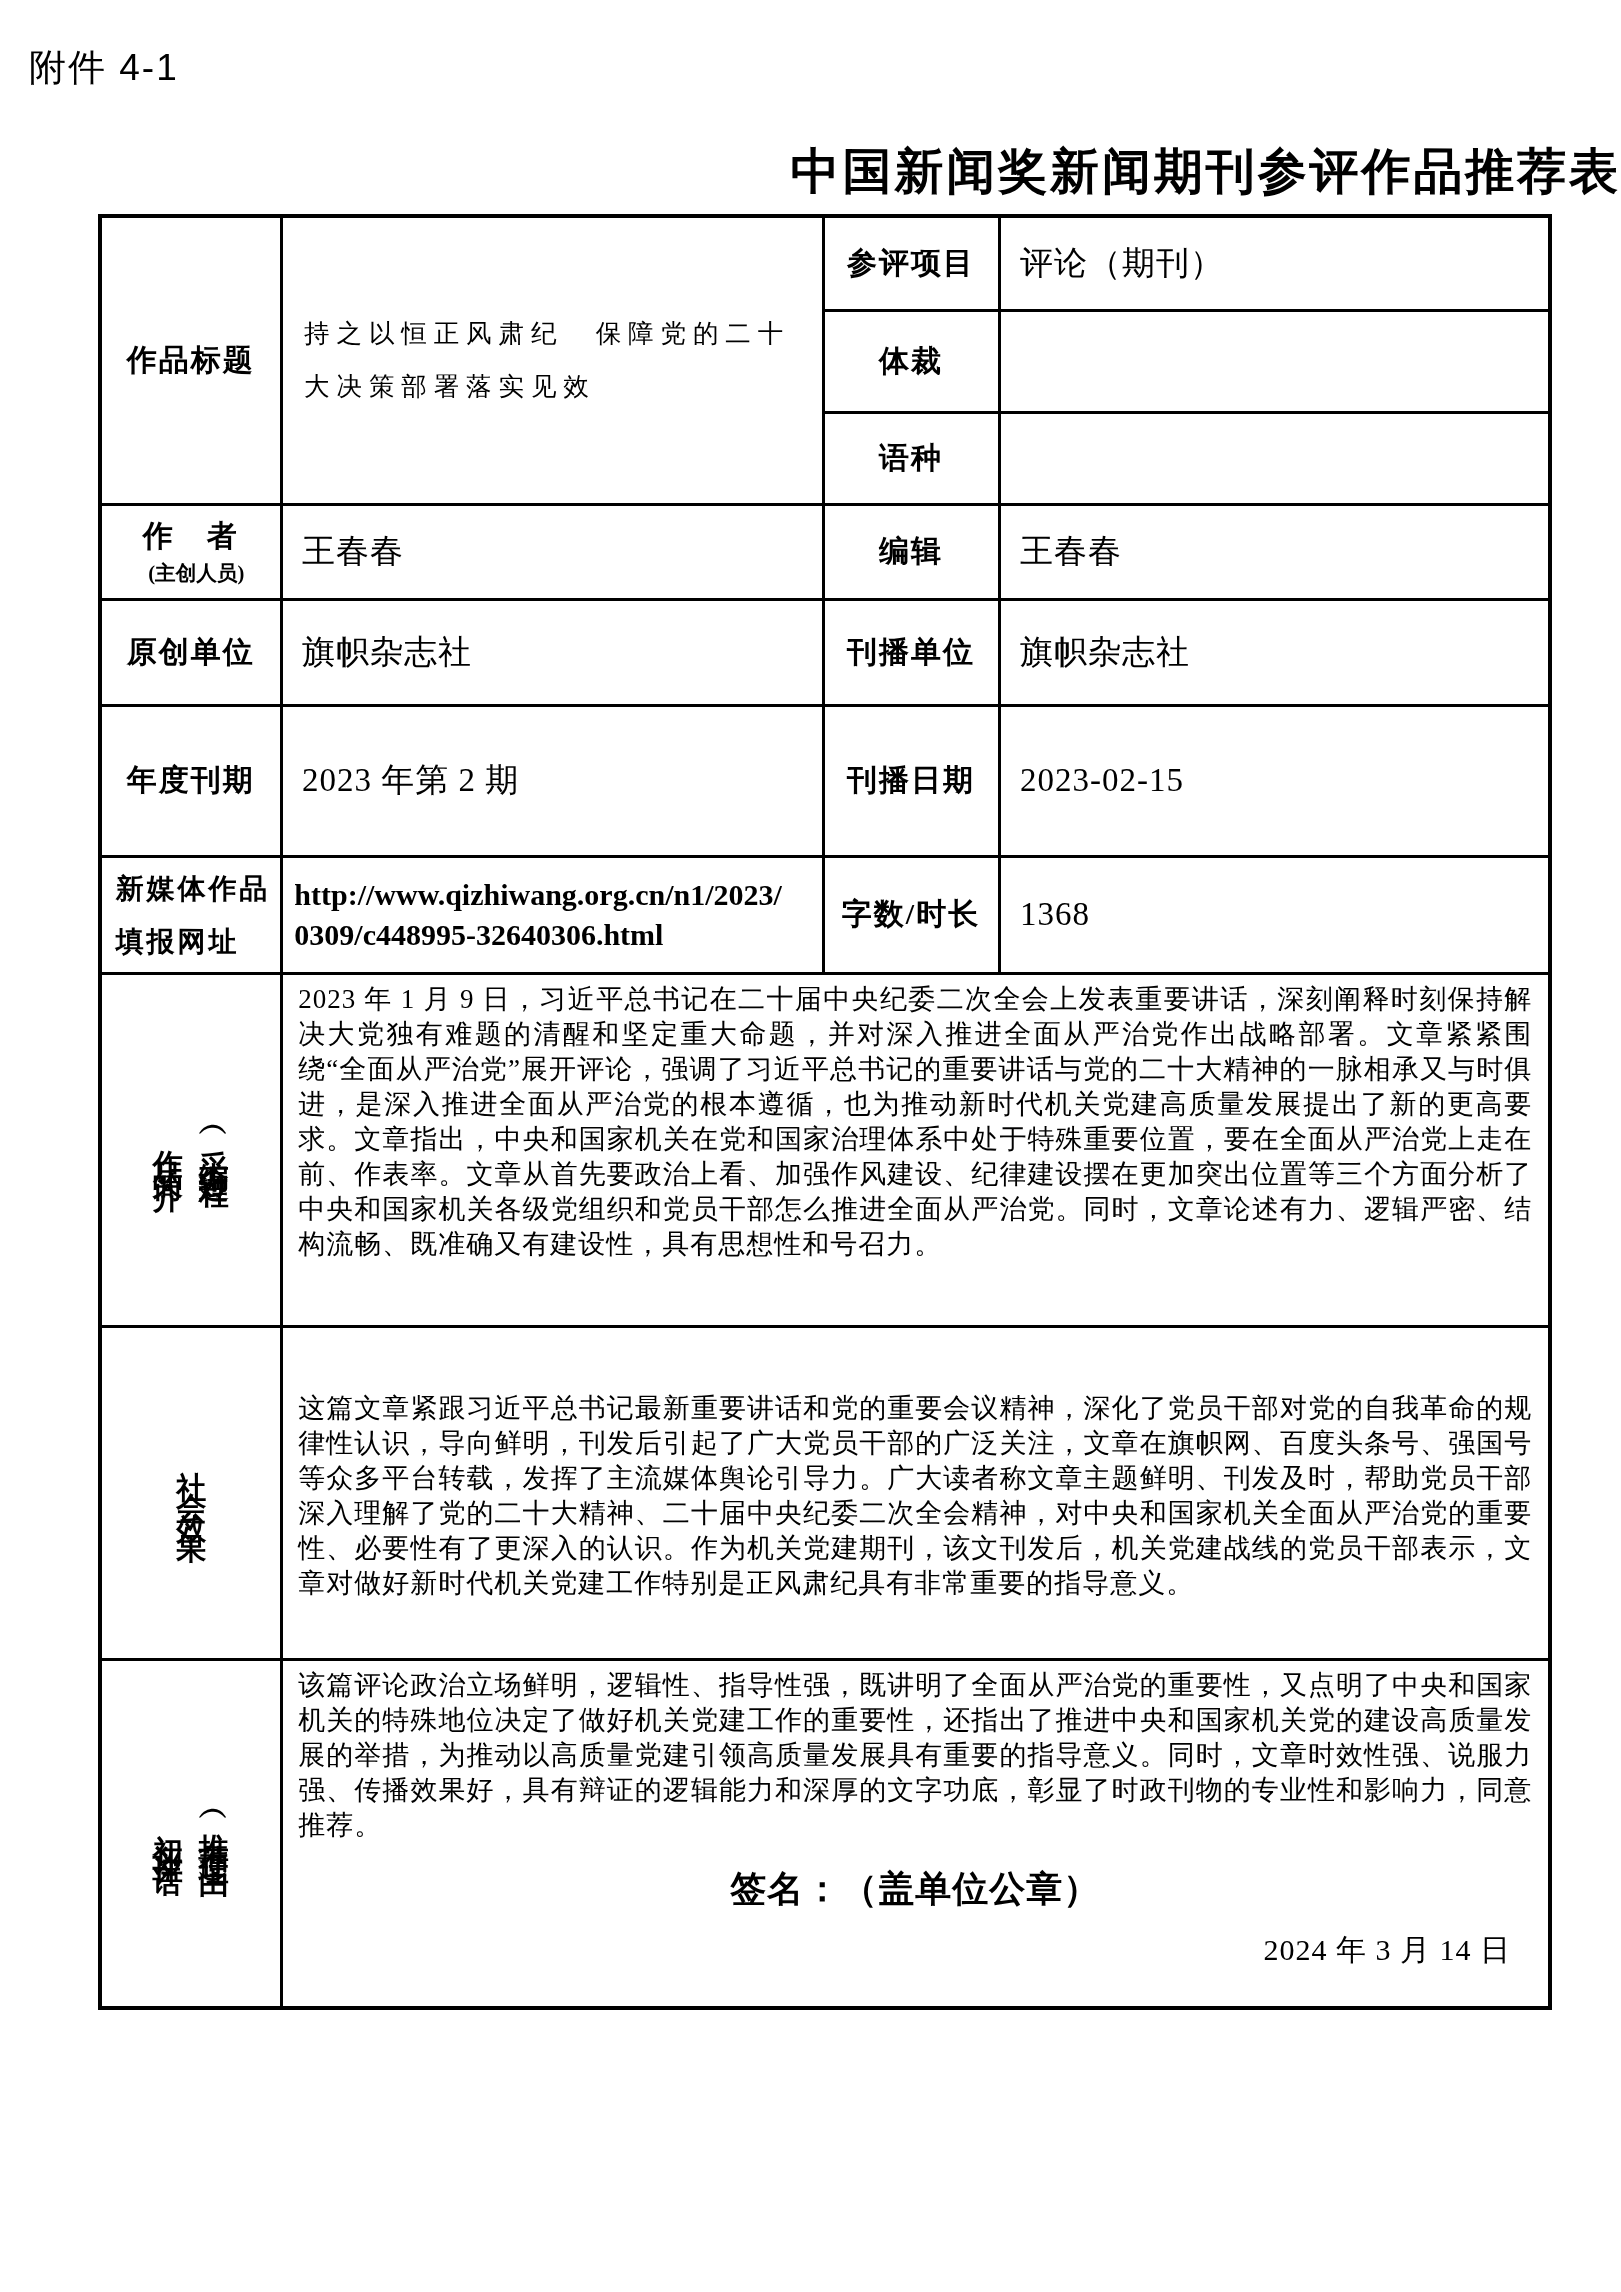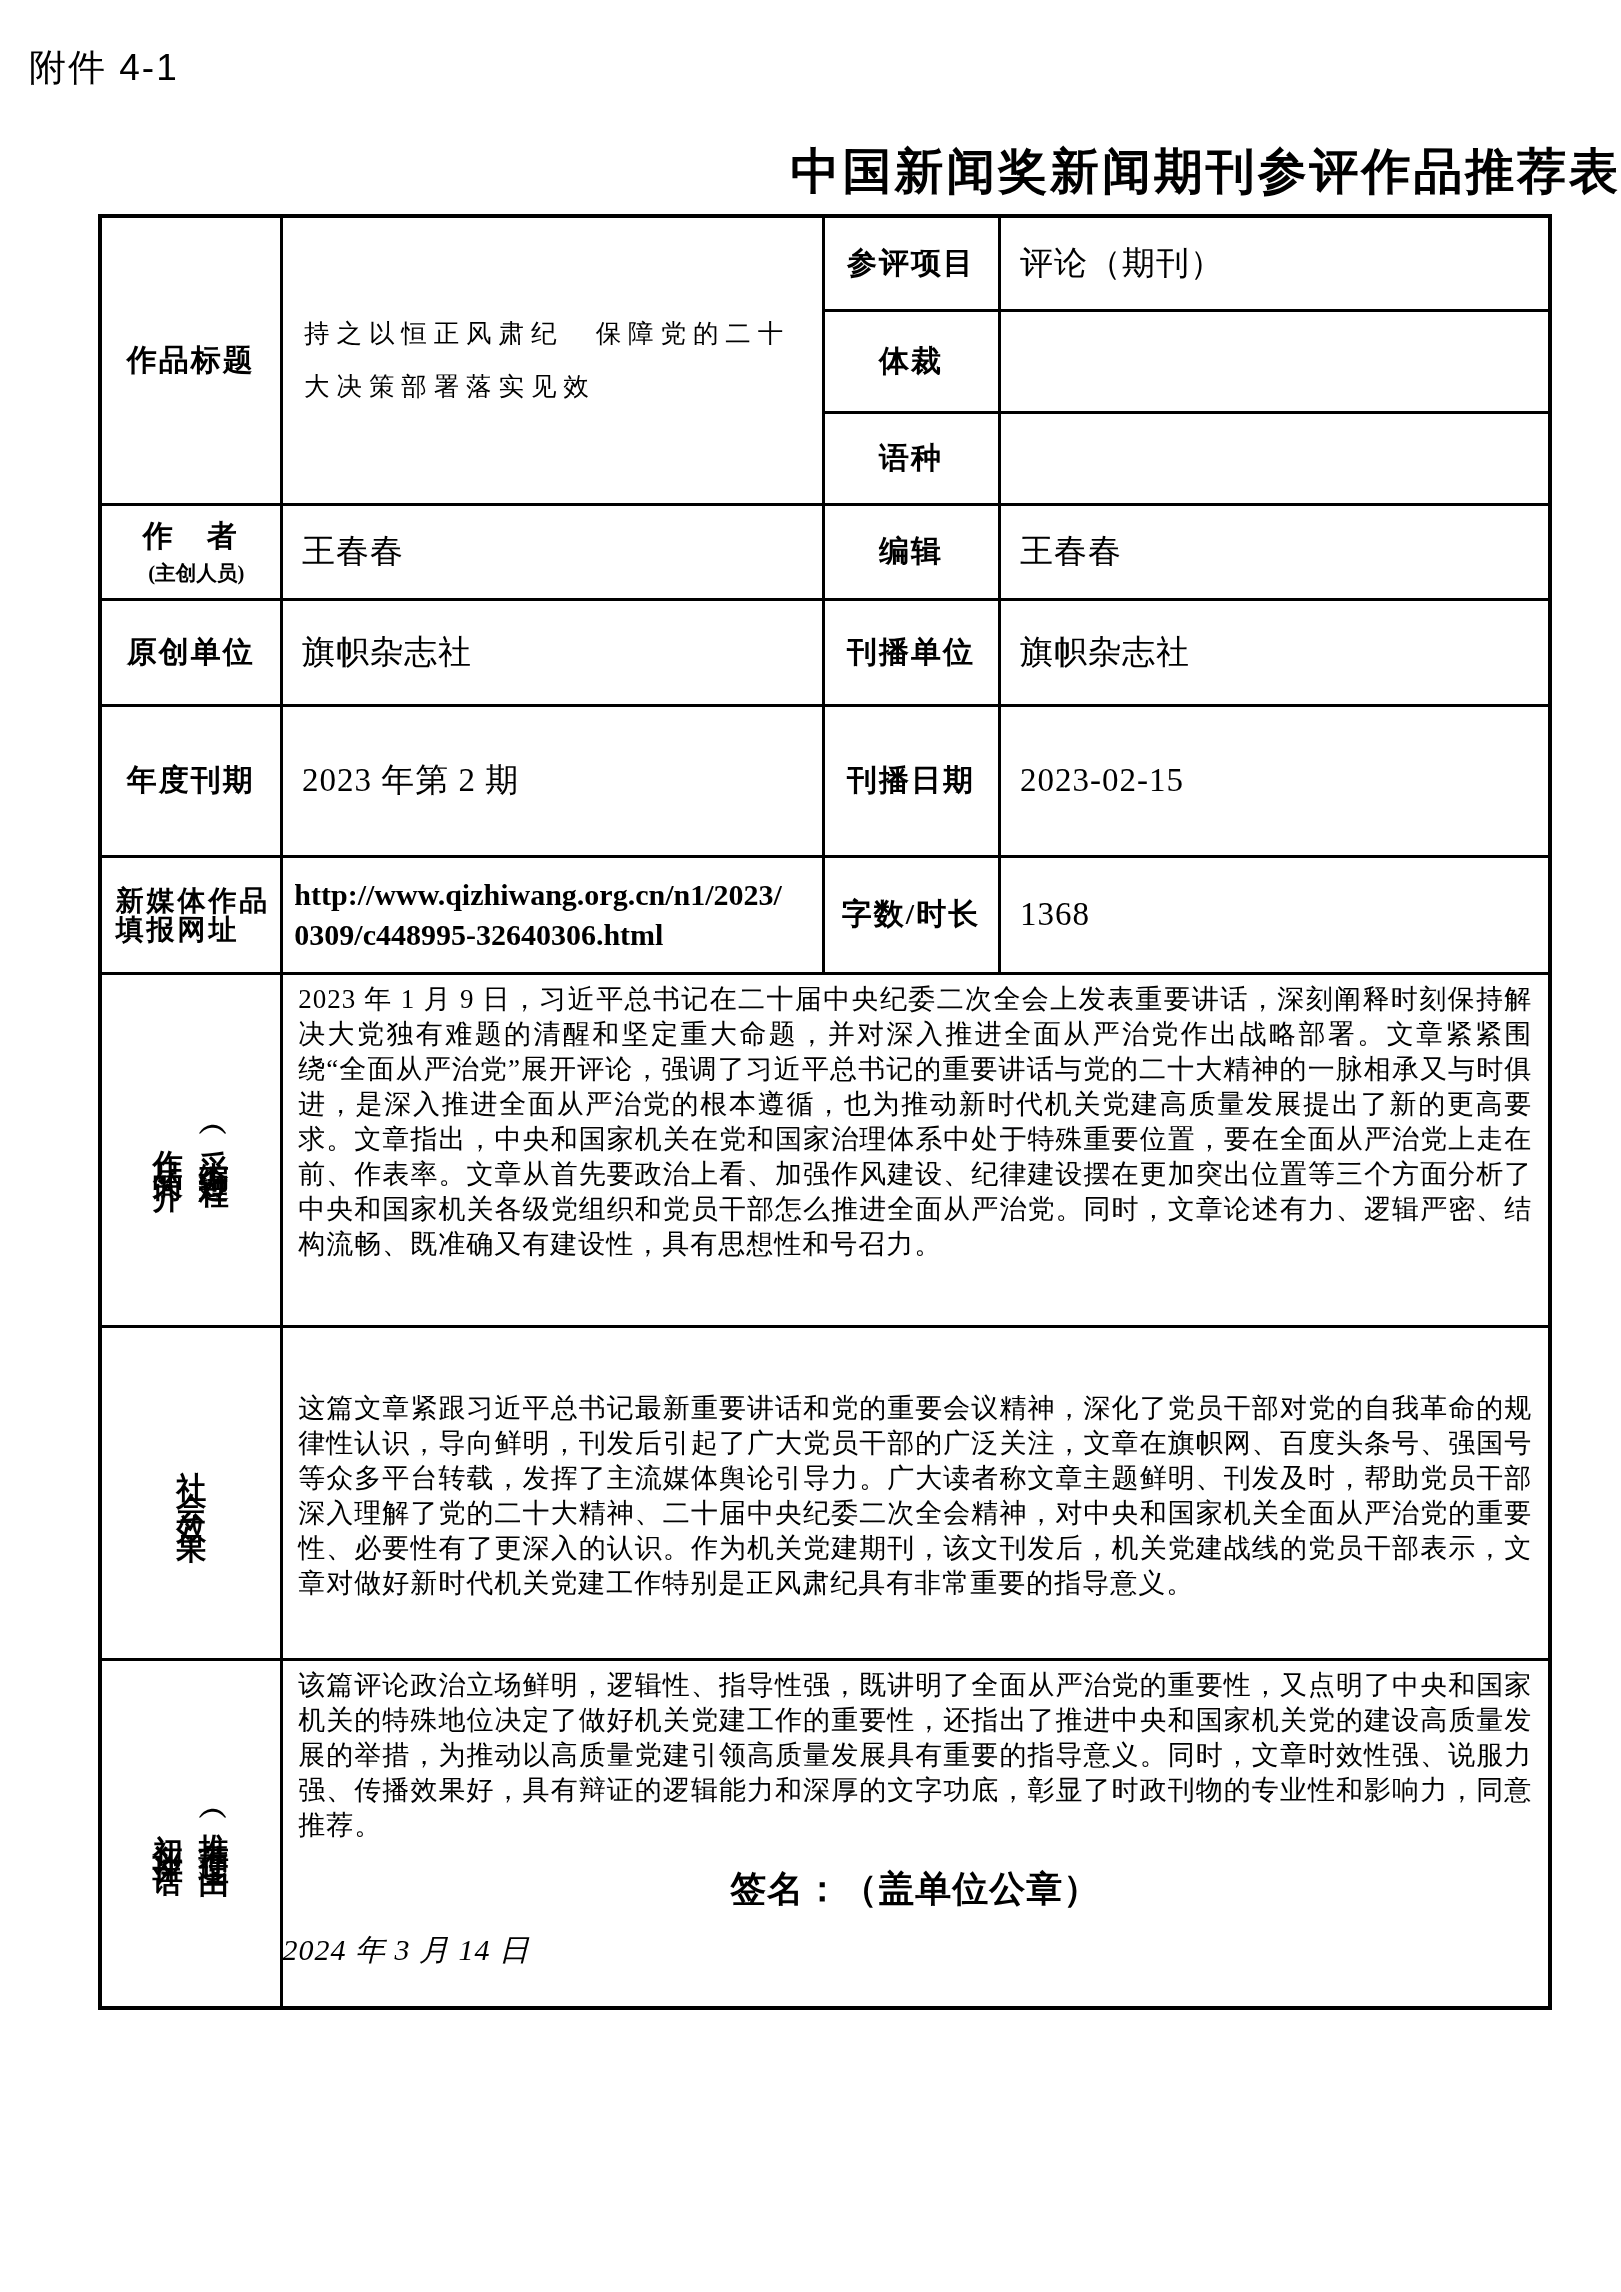--- a/index.html
+++ b/index.html
@@ -60,21 +60,21 @@
     letter-spacing: 0;
     margin-top: 2px;
     padding-left: 11px;
   }
   .lbl2 {
     font-weight: bold;
     font-size: 28px;
     text-align: left;
     padding-left: 13.7px !important;
     letter-spacing: 2.9px;
-    line-height: 29px;
+    line-height: 53px;
   }
   .val {
     font-size: 33px;
     padding-left: 19.6px !important;
     letter-spacing: 1px;
   }
   .val-spaced {
     font-size: 25.5px;
     padding-left: 21.6px !important;
     padding-right: 15.7px !important;
@@ -120,24 +120,24 @@
   .cell-top { vertical-align: top !important; }
   .signature-line {
     font-size: 36px;
     font-weight: bold;
     text-align: center;
     margin-top: 21.6px;
     letter-spacing: 1px;
   }
   .date-line {
     font-size: 30px;
-    padding-right: 74px;
+    text-align: right;
+    padding-right: 37px;
     margin-top: 15.7px;
     letter-spacing: 1px;
-    font-style: italic;
   }
 </style>
 </head>
 <body>
 
 <div class="attachment">附件 4-1</div>
 
 <div class="page-title">中国新闻奖新闻期刊参评作品推荐表</div>
 
 <table class="form">

